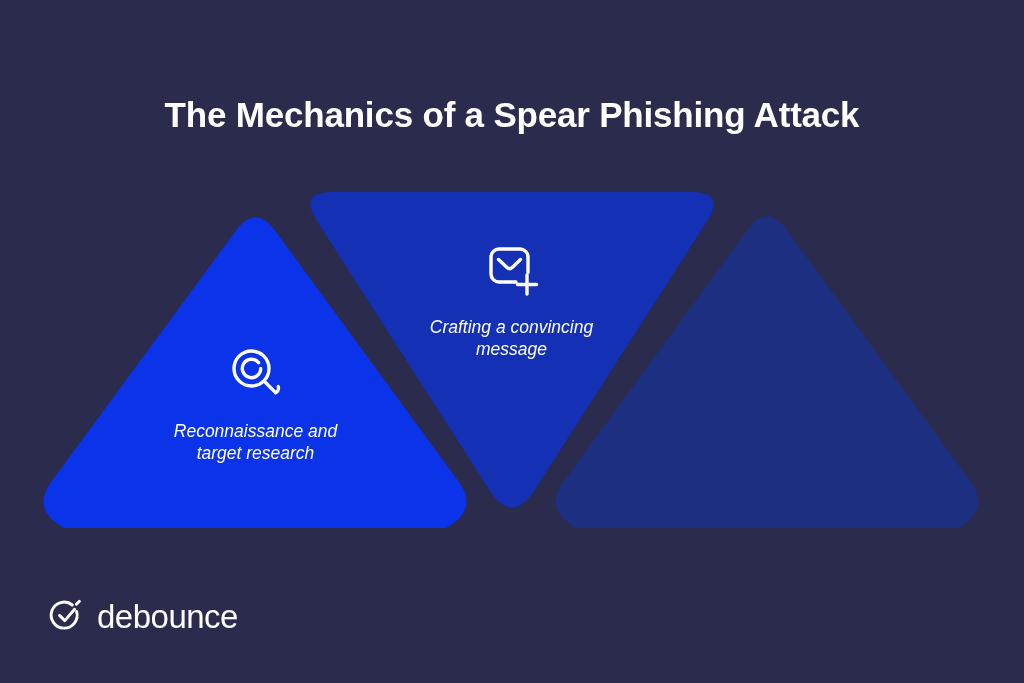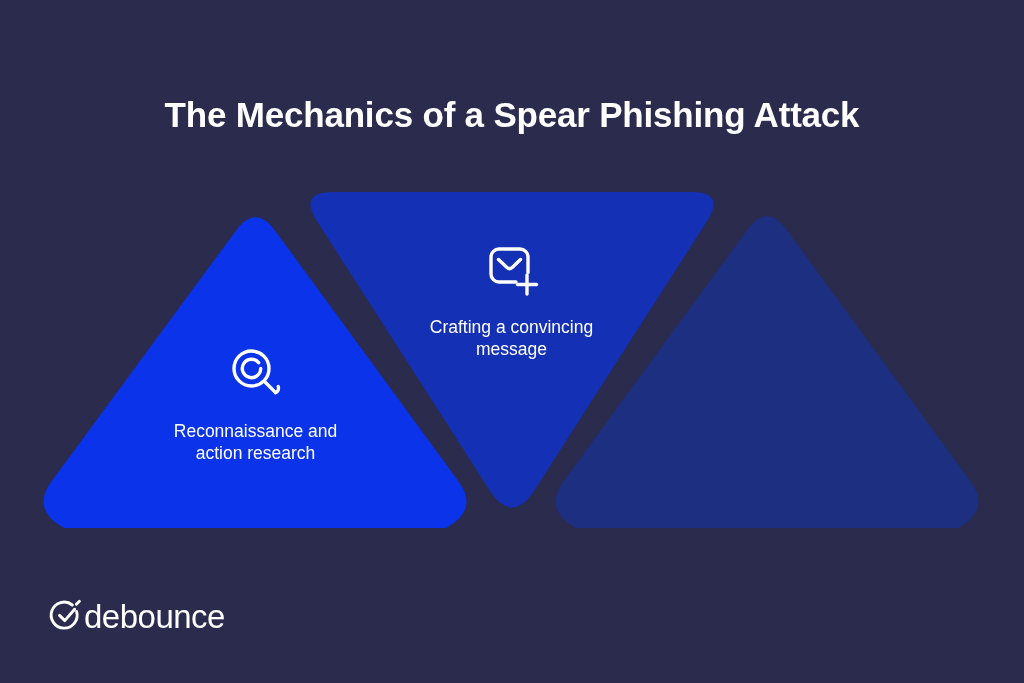--- a/index.html
+++ b/index.html
@@ -52,20 +52,21 @@
     top: 0;
     width: 1024px;
     height: 683px;
   }
 
   
   .step {
     position: absolute;
     text-align: center;
     color: #ffffff;
+    font-style: italic;
   }
   .step-icon {
     display: block;
     margin: 0 auto;
     line-height: 0;
   }
   .step-label {
     display: block;
     margin-top: 18px;
     font-size: 17.5px;
@@ -91,20 +92,21 @@
     width: 245px;
   }
 
   
   #brand-logo {
     position: absolute;
     left: 48px;
     top: 598px;
     display: flex;
     align-items: center;
+    gap: 13px;
   }
   #brand-logo-mark {
     line-height: 0;
   }
   #brand-logo-text {
     color: #ffffff;
     font-size: 33px;
     font-weight: normal;
     letter-spacing: -0.5px;
     line-height: 1;
@@ -149,21 +151,21 @@
     <div class="step" id="step-1">
       <span class="step-icon">
         <svg width="58" height="58" viewBox="0 0 58 58" fill="none" stroke="#ffffff" stroke-width="3.4" stroke-linecap="round" stroke-linejoin="round">
           <circle cx="24.5" cy="24.5" r="17.5"></circle>
           <path d="M 31.6 18.6 A 9.2 9.2 0 1 0 33.7 24.5"></path>
           <path d="M 37.3 37.3 L 48.6 48.6"></path>
           <path d="M 48.6 48.6 a 4.4 4.4 0 0 0 2.6 -6.0"></path>
         </svg>
       </span>
       <span class="step-label">Reconnaissance and
-action research</span>
+target research</span>
     </div>
 
     <div class="step" id="step-2">
       <span class="step-icon">
         <svg width="56" height="56" viewBox="0 0 56 56" fill="none" stroke="#ffffff" stroke-width="3.4" stroke-linecap="round" stroke-linejoin="round">
           <path d="M 44 30.5 V 15 a 8 8 0 0 0 -8 -8 H 15 a 8 8 0 0 0 -8 8 v 17
                    a 8 8 0 0 0 8 8 h 17"></path>
           <path d="M 14.5 17.5 L 23 25.5 a 4 4 0 0 0 5.2 0 L 36.5 17.5"></path>
           <path d="M 43 33 V 52"></path>
           <path d="M 33.5 42.5 H 52.5"></path>

